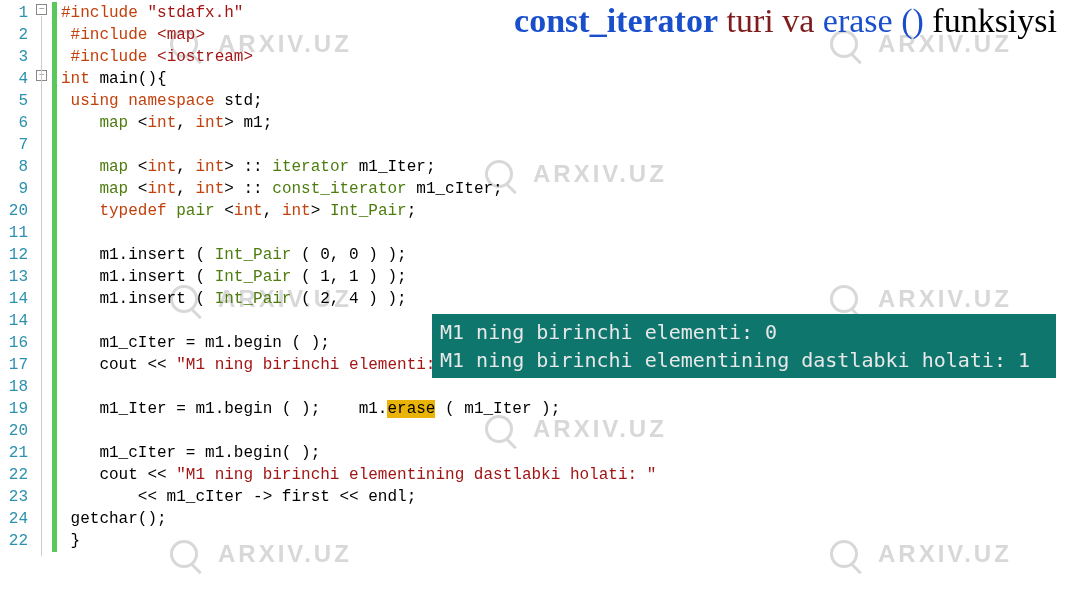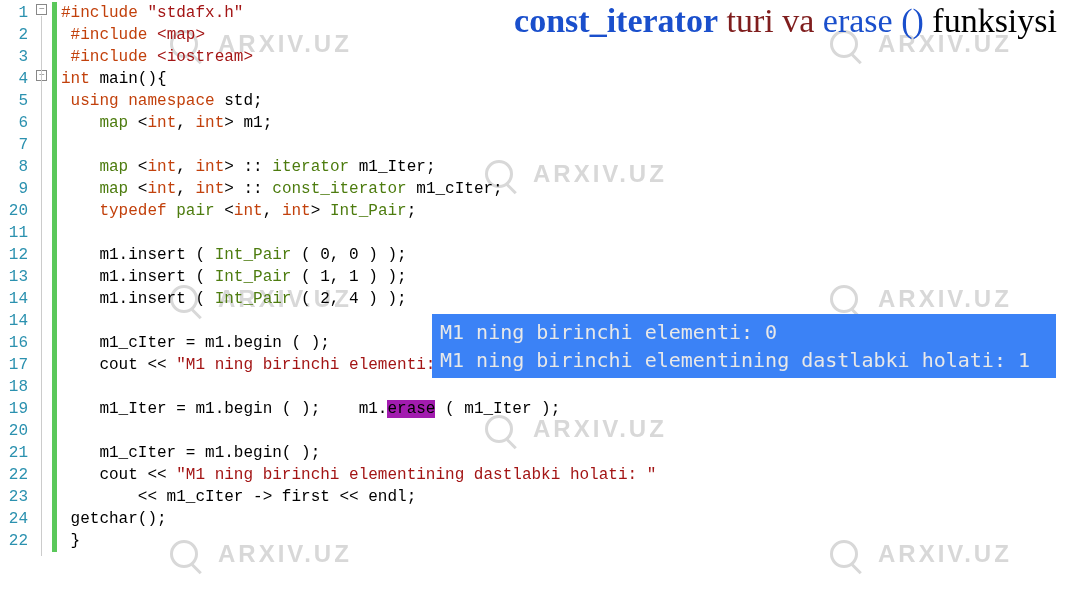--- a/index.html
+++ b/index.html
@@ -106,28 +106,28 @@
       padding-left: 4px;
       padding-top: 2px;
       font-size: 16px;
       line-height: 22px;
       white-space: pre;
     }
     .kw { color: #c2410c; }
     .cls { color: #4d7c0f; }
     .str { color: #a31515; }
     .txt { color: #000; }
-    .highlight { background: #a21caf; }
+    .highlight { background: #eab308; }
     .console {
       position: absolute;
       top: 314px;
       left: 432px;
       width: 624px;
       height: 64px;
-      background: #3b82f6;
+      background: #0f766e;
       color: #e8e8e8;
       font-family: Consolas, monospace;
       font-size: 20px;
       padding: 4px 8px;
       line-height: 28px;
       z-index: 3;
       white-space: pre;
     }
   </style>
 </head>

